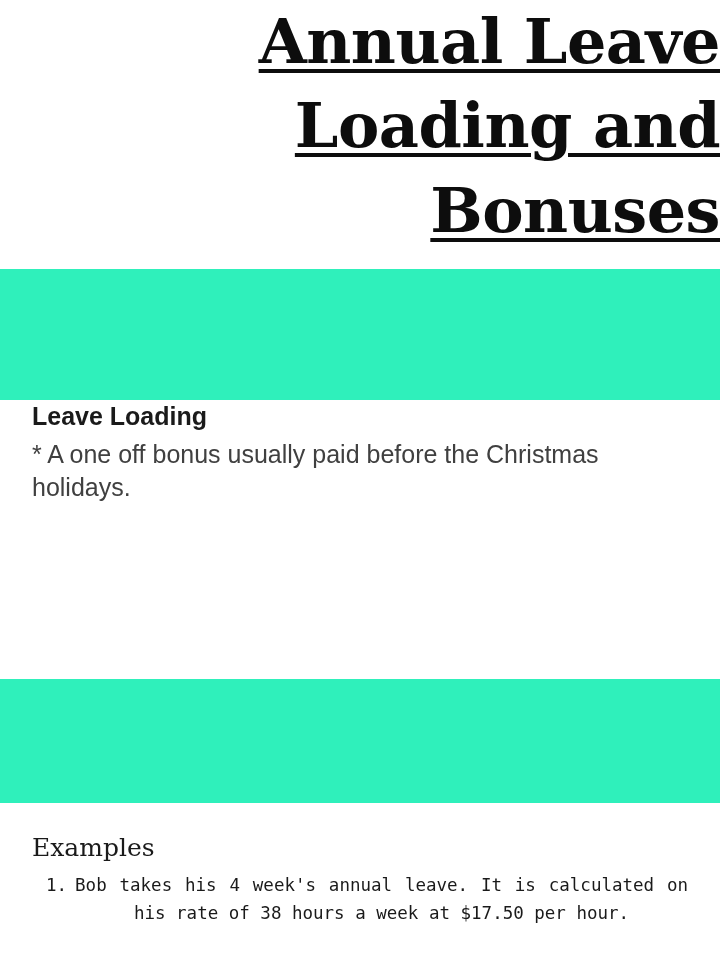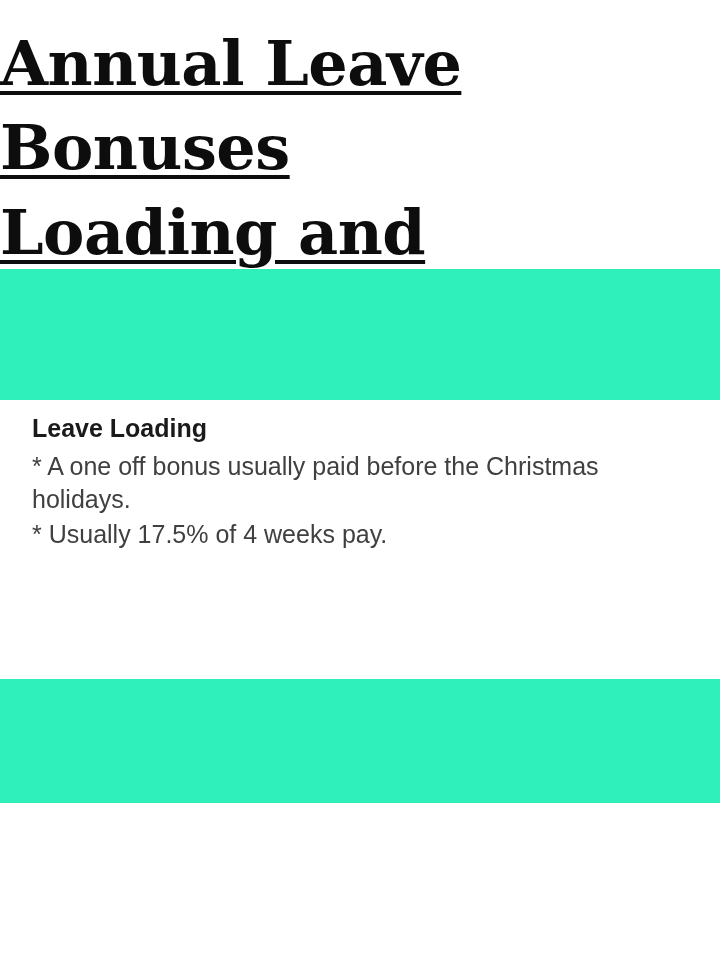--- a/index.html
+++ b/index.html
@@ -18,22 +18,22 @@
   .page {
     position: relative;
     width: 720px;
     height: 960px;
     background: #ffffff;
     overflow: hidden;
   }
 
   
   .title-block {
-    padding-top: 22px;
-    text-align: left;
+    padding-top: 0;
+    text-align: right;
   }
   .title-line {
     font-family: "DejaVu Serif", serif;
     font-weight: bold;
     font-size: 62px;
     line-height: 1.36;
     color: #0d0d0d;
     letter-spacing: -0.5px;
     white-space: nowrap;
   }
@@ -60,21 +60,21 @@
     height: 124px;
     background: #2ff0bb;
   }
 
   
   .content {
     position: absolute;
     left: 0;
     top: 400px;
     width: 720px;
-    padding: 12px 32px;
+    padding: 0 32px;
     box-sizing: border-box;
   }
 
   .section {
     margin-bottom: 26px;
   }
   .section-heading {
     font-family: "Liberation Sans", sans-serif;
     font-weight: bold;
     font-size: 25px;
@@ -136,33 +136,41 @@
 </head>
 <body>
 
 <div class="page">
 
   <div class="band-1"></div>
   <div class="band-2"></div>
 
   <div class="title-block">
     <div class="title-line"><span class="u">Annual Leave</span></div>
+    <div class="title-line"><span class="u">Loading and</span></div>
     <div class="title-line"><span class="u">Bonuses</span></div>
-    <div class="title-line"><span class="u">Loading and</span></div>
   </div>
 
   <div class="content">
 
     <div class="section">
       <p class="section-heading">Leave Loading</p>
       <p class="bullet">* A one off bonus usually paid before the Christmas holidays.</p>
-      <p class="bullet">* Usually 17.5% of 4 weeks pay.</p>
     </div>
 
     <div class="spacer-between"></div>
 
     <div class="section">
     </div>
 
   </div>
 
+  <div class="examples-block">
+    <p class="examples-heading">Examples</p>
+    <ul class="examples-list">
+      <li class="example-item">
+        <span class="example-num">1.</span>
+        <span class="example-text">Bob takes his 4 week's annual leave. It is calculated on his rate of 38 hours a week at $17.50 per hour.</span>
+      </li>
+    </ul>
+  </div>
 
 </div>
 
 </body></html>

